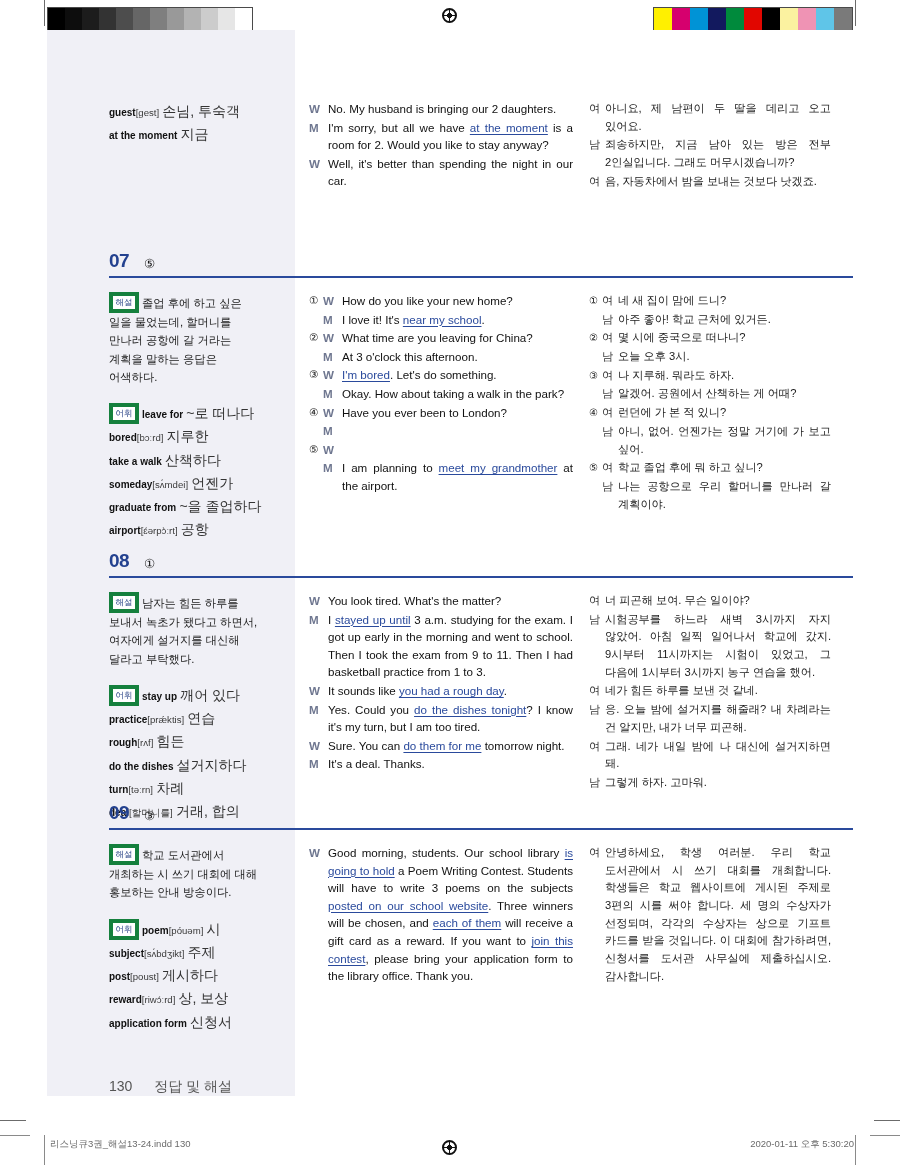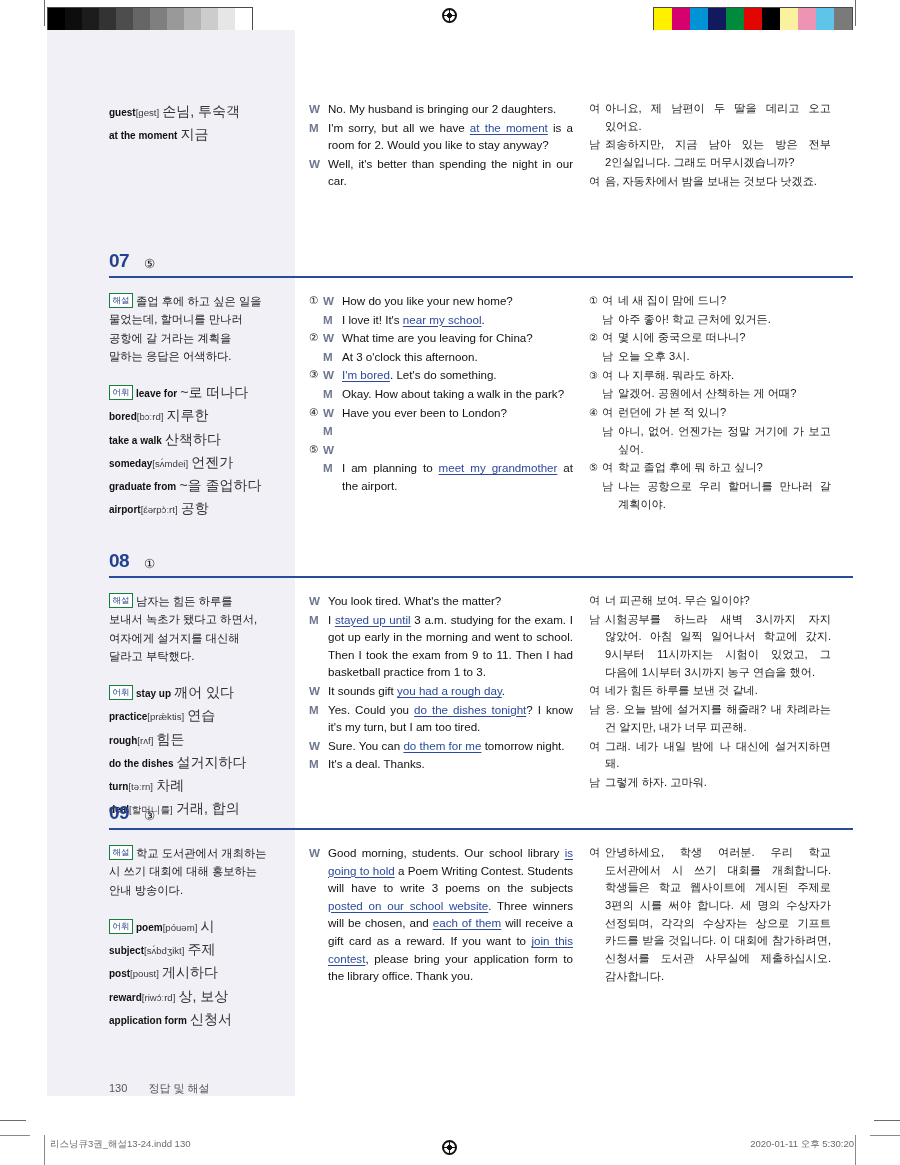--- a/index.html
+++ b/index.html
@@ -71,21 +71,21 @@
     padding: 14px 12px 10px 14px;
   }
   .col-right {
     width: 268px; flex: 0 0 268px;
     padding: 14px 22px 10px 4px;
   }
 
   
   .tag {
     display: inline-block;
-    border: 1px solid #15803d;
+    border: 4px solid #15803d;
     color: #1f3a80;
     font-size: 8.5px;
     line-height: 1;
     padding: 2px 2.5px 2.5px;
     vertical-align: 2px;
     margin-right: 3px;
     background: #fff;
   }
   .explain {
     font-size: 11.3px; line-height: 1.62; color: #1a1a1a;
@@ -128,21 +128,21 @@
     display: flex; font-size: 11.2px; line-height: 1.58; margin-bottom: 1px;
   }
   .tline .onum { flex: 0 0 13px; font-size: 10px; padding-top: 1px; }
   .tline .spk { flex: 0 0 16px; color: #333; }
   .tline .txt { flex: 1 1 auto; text-align: justify; word-break: keep-all; }
   .tline.indent .onum { visibility: hidden; }
 
   
   .pagefoot {
     position: absolute; left: 62px; bottom: 0px;
-    font-size: 11px; color: #555;
+    font-size: 14px; color: #555;
   }
   .pagefoot .pnum { margin-right: 18px; }
 
   
   .slug {
     position: absolute; top: 1138px; font-size: 9.5px; color: #6a6a6a;
     font-family: "Liberation Sans", sans-serif; white-space: nowrap;
   }
   .slug-left { left: 50px; }
   .slug-right { right: 46px; }
@@ -391,21 +391,21 @@
                 <div class="line">
                   <span class="spk">W</span>
                   <span class="txt"><span>You look tired. What's the matter?</span></span>
                 </div>
                 <div class="line">
                   <span class="spk">M</span>
                   <span class="txt"><span>I </span><u class="k">stayed up until</u><span> 3 a.m. studying for the exam. I got up early in the morning and went to school. Then I took the exam from 9 to 11. Then I had basketball practice from 1 to 3.</span></span>
                 </div>
                 <div class="line">
                   <span class="spk">W</span>
-                  <span class="txt"><span>It sounds gift </span><u class="k">you had a rough day</u><span>.</span></span>
+                  <span class="txt"><span>It sounds like </span><u class="k">you had a rough day</u><span>.</span></span>
                 </div>
                 <div class="line">
                   <span class="spk">M</span>
                   <span class="txt"><span>Yes. Could you </span><u class="k">do the dishes tonight</u><span>? I know it's my turn, but I am too tired.</span></span>
                 </div>
                 <div class="line">
                   <span class="spk">W</span>
                   <span class="txt"><span>Sure. You can </span><u class="k">do them for me</u><span> tomorrow night.</span></span>
                 </div>
                 <div class="line">

